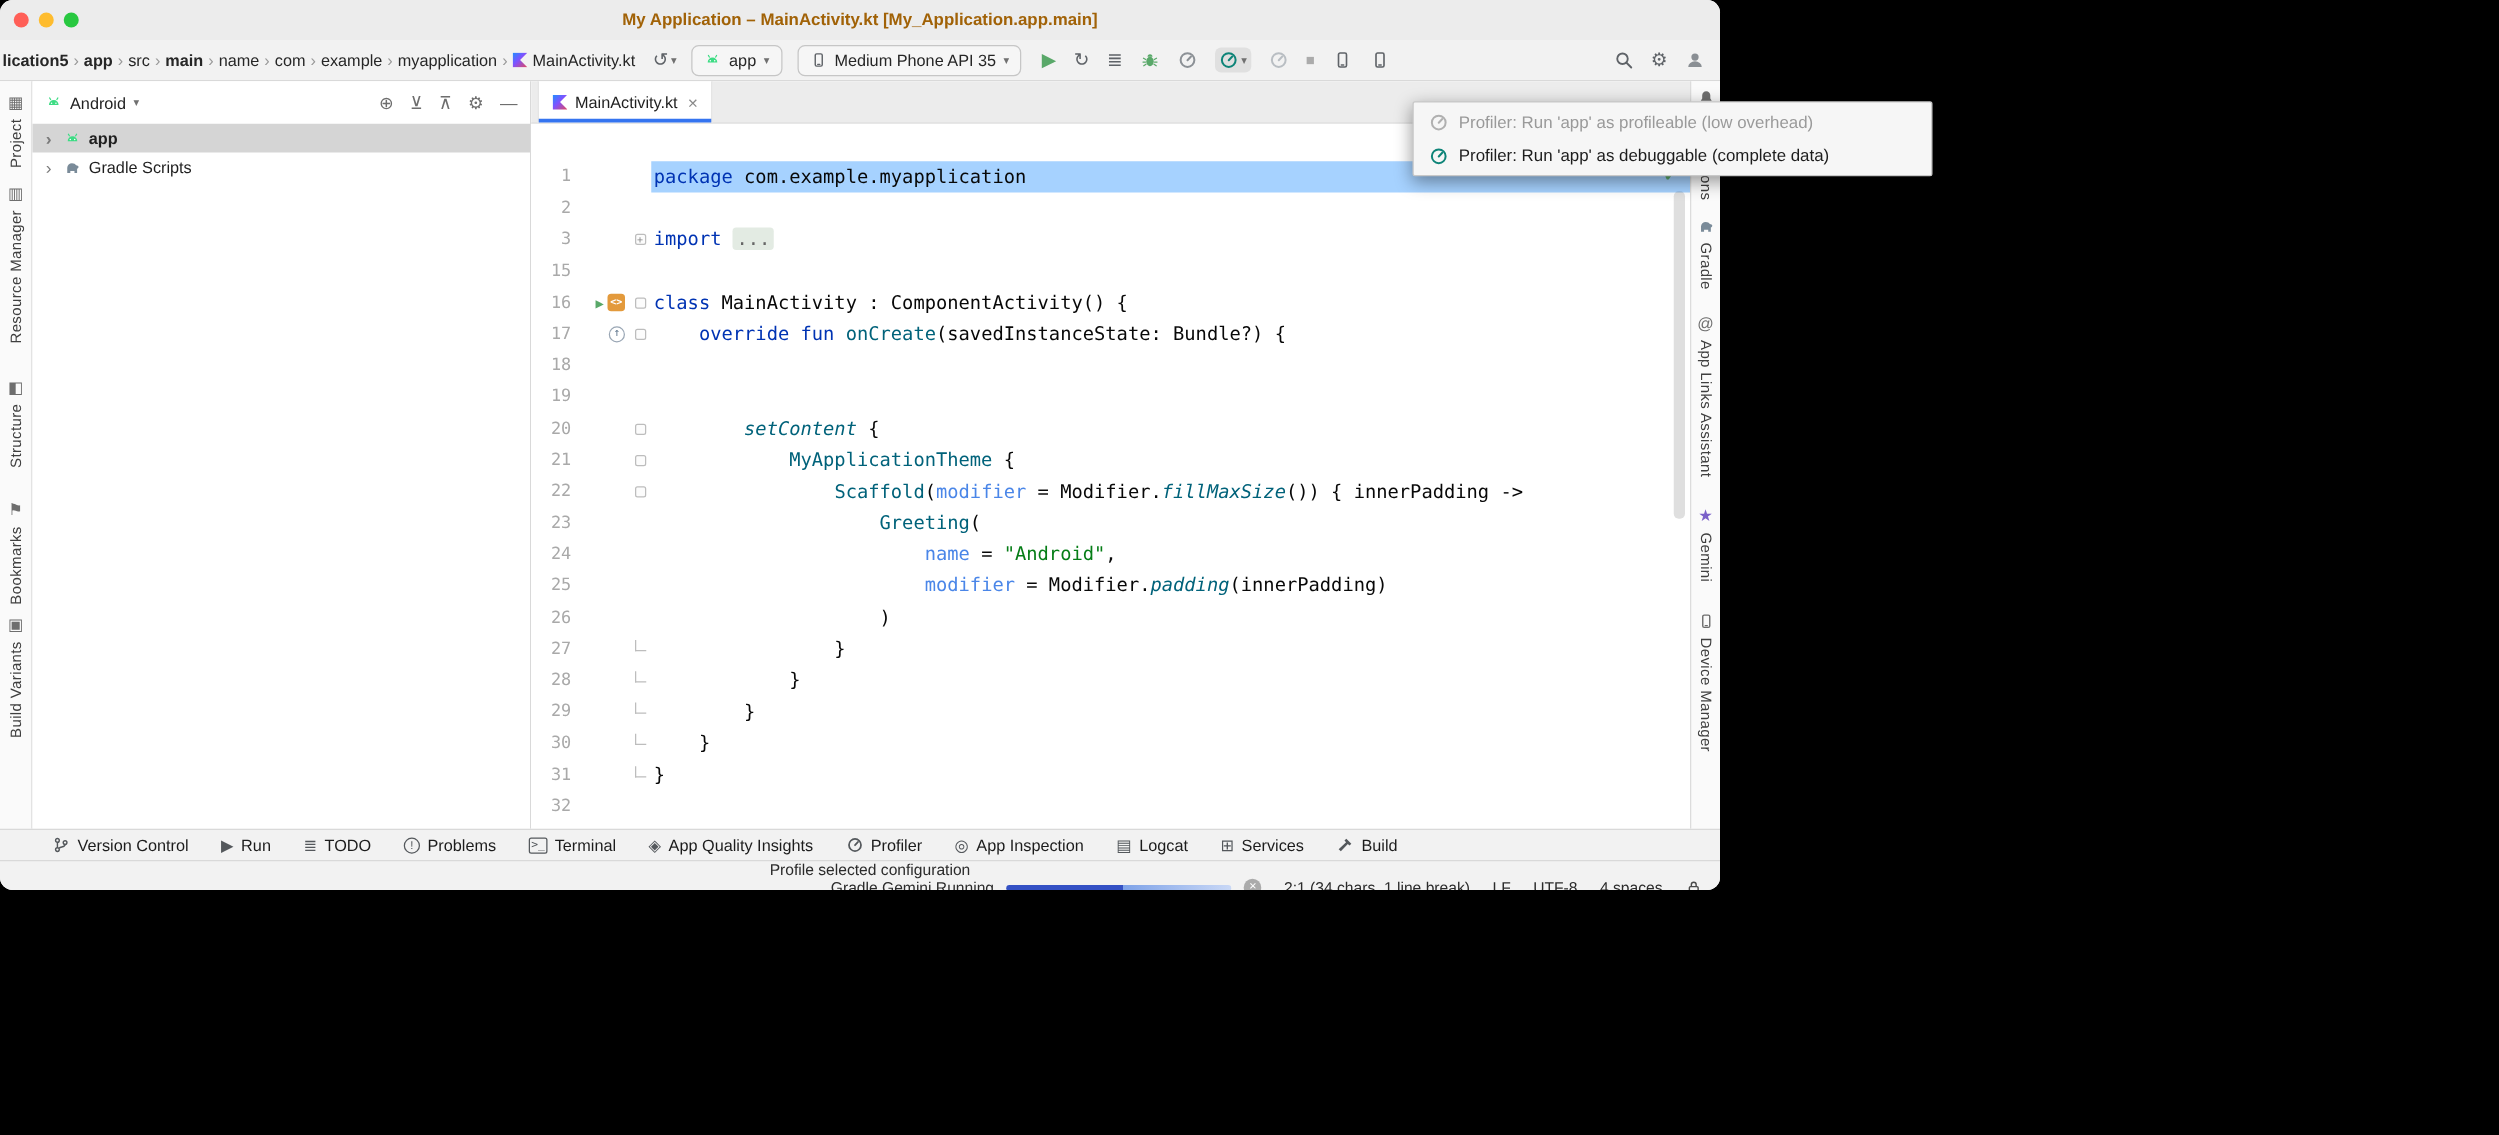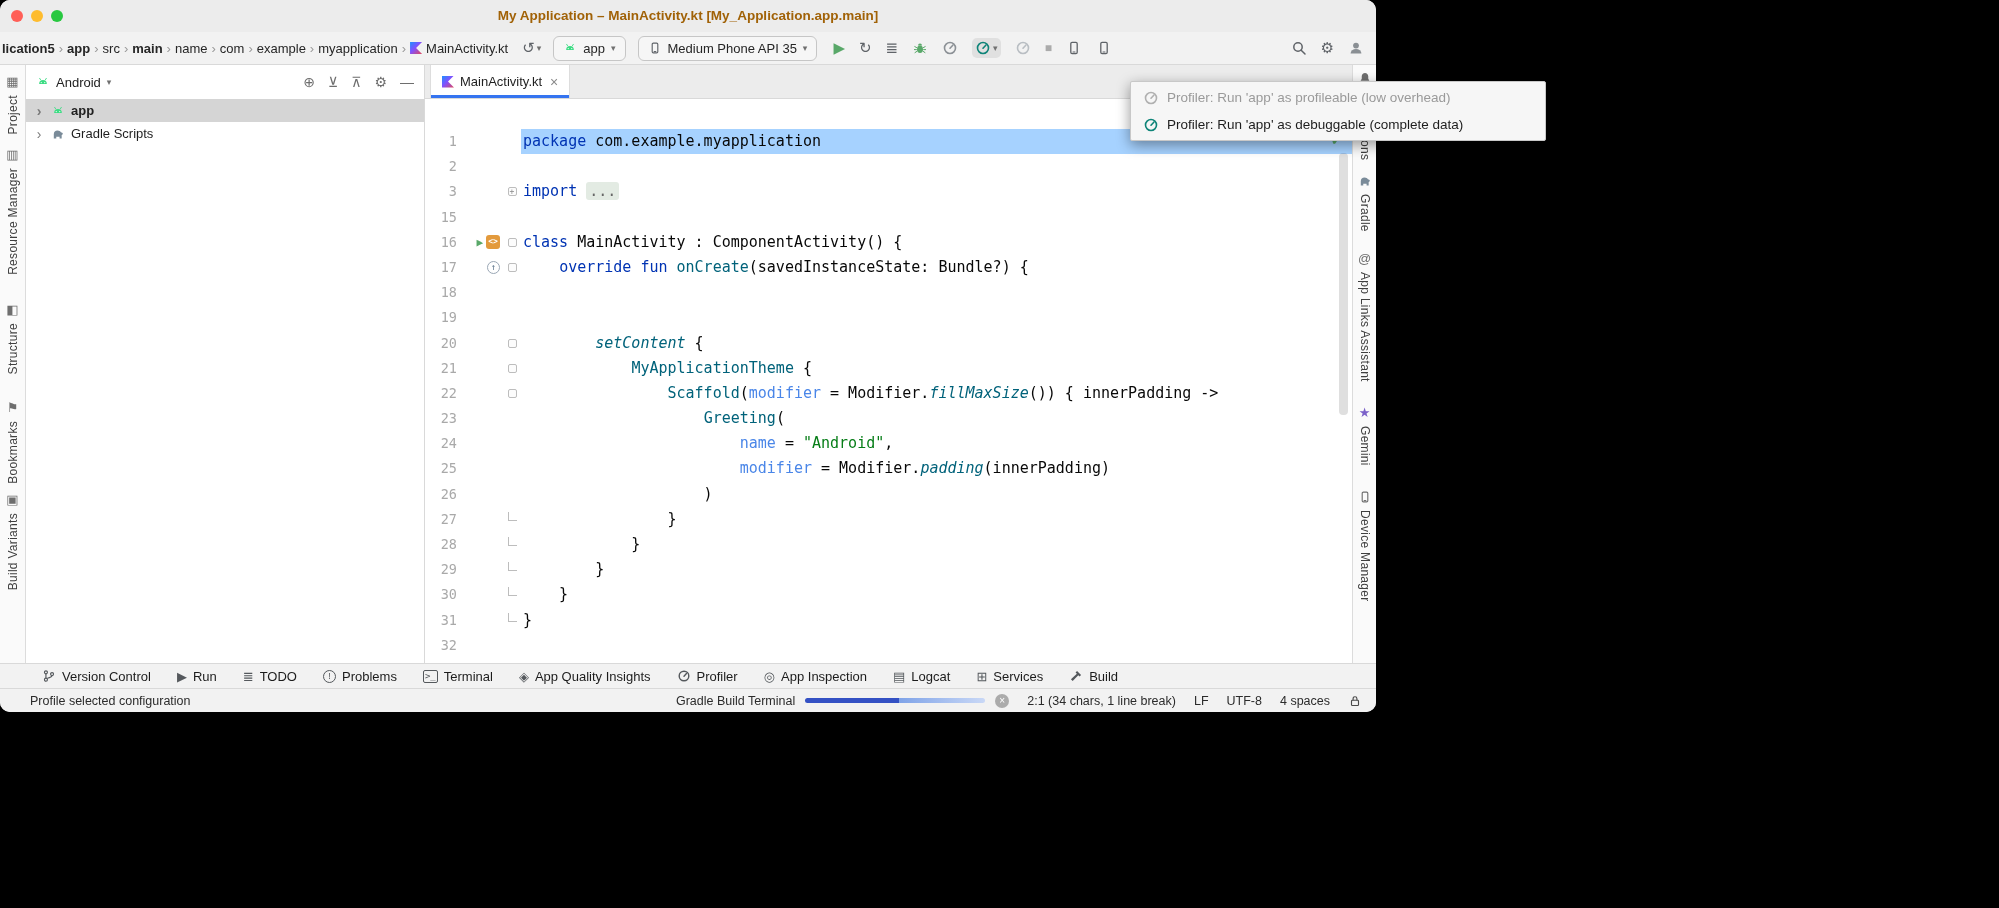--- a/index.html
+++ b/index.html
@@ -87,21 +87,21 @@
   .mode-ic{font-size:11px;color:#A9ADB3;}
 
   
   .bottombar{position:absolute;left:0;top:663px;right:0;height:25px;background:#F2F2F2;border-top:1px solid #D9D9D9;display:flex;align-items:center;gap:26px;padding-left:42px;font-size:13px;color:#1C1C1C;box-sizing:border-box;white-space:nowrap;}
   .bb-item{display:inline-flex;align-items:center;gap:6px;}
   .bb-ic{color:#54585C;font-size:13px;display:inline-flex;align-items:center;}
   .prob-ic{width:13px;height:13px;border:1.2px solid #54585C;border-radius:50%;font-size:9px;line-height:10px;text-align:center;box-sizing:border-box;color:#54585C;}
   .term-ic{font-family:"DejaVu Sans Mono",monospace;font-size:9px;border:1.2px solid #54585C;border-radius:2px;padding:0 1px;line-height:10px;height:13px;box-sizing:border-box;color:#54585C;}
 
   
-  .statusbar{position:absolute;left:0;top:688px;right:0;height:24px;background:#F2F2F2;border-top:1px solid #D9D9D9;display:flex;align-items:center;font-size:12.5px;color:#2B2B2B;padding:0 14px 0 30px;box-sizing:border-box;white-space:nowrap;}
+  .statusbar{position:absolute;left:0;top:688px;right:0;height:24px;background:#F2F2F2;border-top:1px solid #D9D9D9;display:flex;align-items:center;font-size:12.5px;color:#2B2B2B;padding:0 14px 0 30px;box-sizing:border-box;white-space:nowrap;flex-direction:column;}
   .sb-right{margin-left:auto;display:flex;align-items:center;gap:18px;}
   .gradle-group{display:flex;align-items:center;gap:10px;}
   .progress{width:180px;height:5px;border-radius:3px;background:linear-gradient(90deg,var(--progress_blue,#3451C4) 0%,var(--progress_blue,#3451C4) 52%,#7FA3E8 52%,#C9D8F6 100%);display:inline-block;}
   .cancel{width:14px;height:14px;border-radius:50%;background:#ABABAB;color:#fff;font-size:10px;line-height:14px;text-align:center;display:inline-block;}
 
   
   .popup{position:absolute;left:1130px;top:57px;width:416px;background:#F6F6F6;border:1px solid #C8C8C8;box-shadow:0 4px 14px rgba(0,0,0,.4);z-index:10;border-radius:2px;padding:2px 0;box-sizing:border-box;margin-top:24px;}
   .popup-row{height:27px;display:flex;align-items:center;gap:8px;padding:0 12px;font-size:13.5px;color:#1D1D1D;}
   .popup-row svg{color:#0E8478;}
   .popup-row.disabled{color:#9A9A9A;}
@@ -584,21 +584,21 @@
             <use href="#i-hammer"></use>
           </svg>
           <span>Build</span>
         </div>
       </div>
 
     <div class="statusbar">
       <span>Profile selected configuration</span>
       <span class="sb-right">
         <span class="gradle-group">
-          <span>Gradle Build Terminal</span>
+          <span>Gradle Gemini Running</span>
           <span class="progress"></span>
           <span class="cancel">×</span>
         </span>
         <span>2:1 (34 chars, 1 line break)</span>
         <span>LF</span>
         <span>UTF-8</span>
         <span>4 spaces</span>
         <svg class="ic ic14" style="color:#4A4A4A" viewBox="0 0 16 16">
             <use href="#i-lock"></use>
           </svg>

